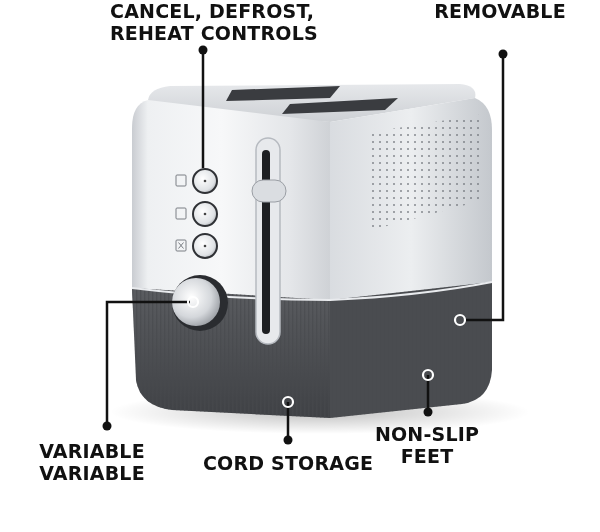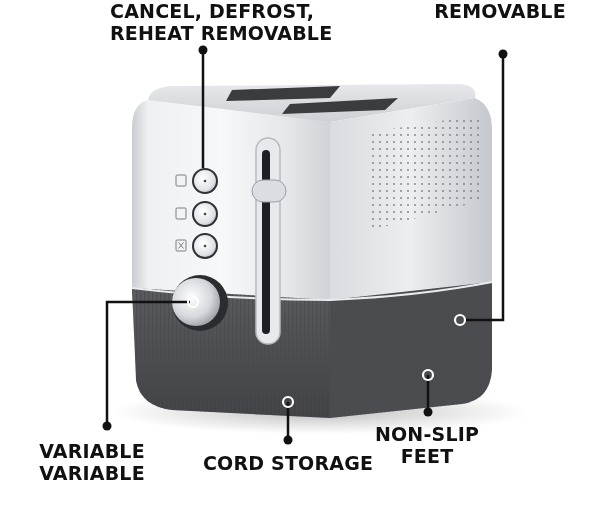--- a/index.html
+++ b/index.html
@@ -142,21 +142,21 @@
     <g fill="none" stroke="#ffffff" stroke-width="2.2">
       <circle cx="193" cy="302" r="5"></circle>
       <circle cx="460" cy="320" r="5"></circle>
       <circle cx="288" cy="402" r="5"></circle>
       <circle cx="428" cy="375" r="5"></circle>
     </g>
   </svg>
 
   <div class="label" style="left:110px; top:0px; width:200px;">
     <span>CANCEL, DEFROST,</span>
-    <span>REHEAT REMOVABLE</span>
+    <span>REHEAT CONTROLS</span>
   </div>
 
   <div class="label" style="left:410px; top:0px; width:180px;text-align:center;">
     <span>REMOVABLE</span>
   </div>
 
   <div class="label" style="left:17px; top:440px; width:150px;">
     <span>VARIABLE</span>
     <span>VARIABLE</span>
   </div>

